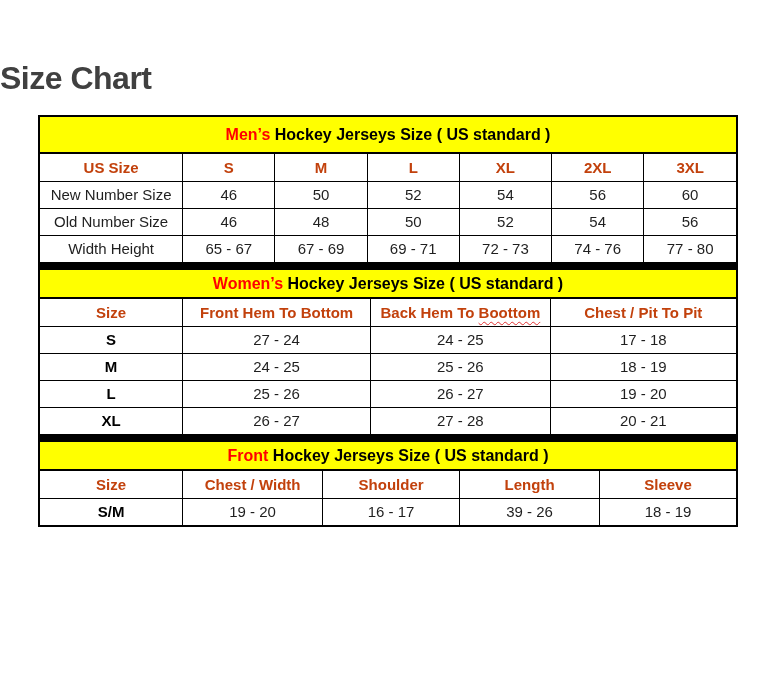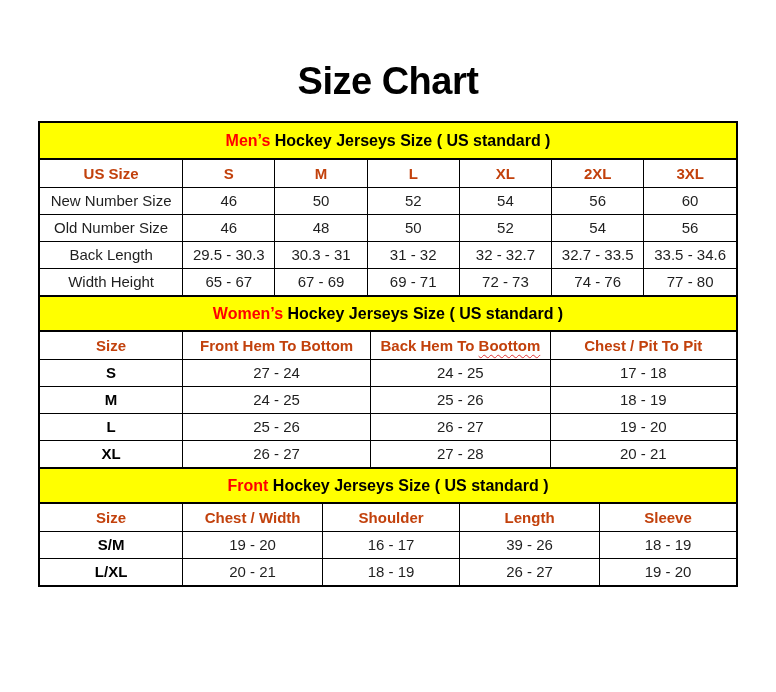--- a/index.html
+++ b/index.html
@@ -5,34 +5,33 @@
   * { box-sizing: border-box; }
   html, body { margin: 0; padding: 0; background: #ffffff; }
   .canvas {
     width: 776px; height: 692px;
     background: #ffffff;
     font-family: "Liberation Sans", "DejaVu Sans", sans-serif;
     overflow: hidden;
   }
   .title {
     padding-top: 60px;
-    text-align: center;
-    font-size: 38px;
+    font-size: 32px;
     font-weight: 700;
     letter-spacing: -0.5px;
-    color: #000000;
+    color: #404040;
   }
   .chart {
     width: 700px;
     margin: 18px auto 18px auto;
     border: 2px solid #000000;
   }
   .band {
     background: #ffff00;
-    border-top: 2px solid #000000;
+    border-top: 8px solid #000000;
     border-bottom: 2px solid #000000;
     height: 37px;
     display: flex;
     align-items: center;
     justify-content: center;
     font-size: 16px;
     font-weight: 700;
     color: #000000;
     white-space: pre;
   }
@@ -111,29 +110,20 @@
         <tr>
           <td>Old Number Size</td>
           <td>46</td>
           <td>48</td>
           <td>50</td>
           <td>52</td>
           <td>54</td>
           <td>56</td>
         </tr>
         <tr>
-          <td>Back Length</td>
-          <td>29.5 - 30.3</td>
-          <td>30.3 - 31</td>
-          <td>31 - 32</td>
-          <td>32 - 32.7</td>
-          <td>32.7 - 33.5</td>
-          <td>33.5 - 34.6</td>
-        </tr>
-        <tr>
           <td>Width Height</td>
           <td>65 - 67</td>
           <td>67 - 69</td>
           <td>69 - 71</td>
           <td>72 - 73</td>
           <td>74 - 76</td>
           <td>77 - 80</td>
         </tr>
       </tbody>
     </table>
@@ -199,24 +189,17 @@
           <th>Length</th>
           <th>Sleeve</th>
         </tr>
         <tr>
           <td class="b">S/M</td>
           <td>19 - 20</td>
           <td>16 - 17</td>
           <td>39 - 26</td>
           <td>18 - 19</td>
         </tr>
-        <tr>
-          <td class="b">L/XL</td>
-          <td>20 - 21</td>
-          <td>18 - 19</td>
-          <td>26 - 27</td>
-          <td>19 - 20</td>
-        </tr>
       </tbody>
     </table>
 
   </div>
 </div>
 
 </body></html>

